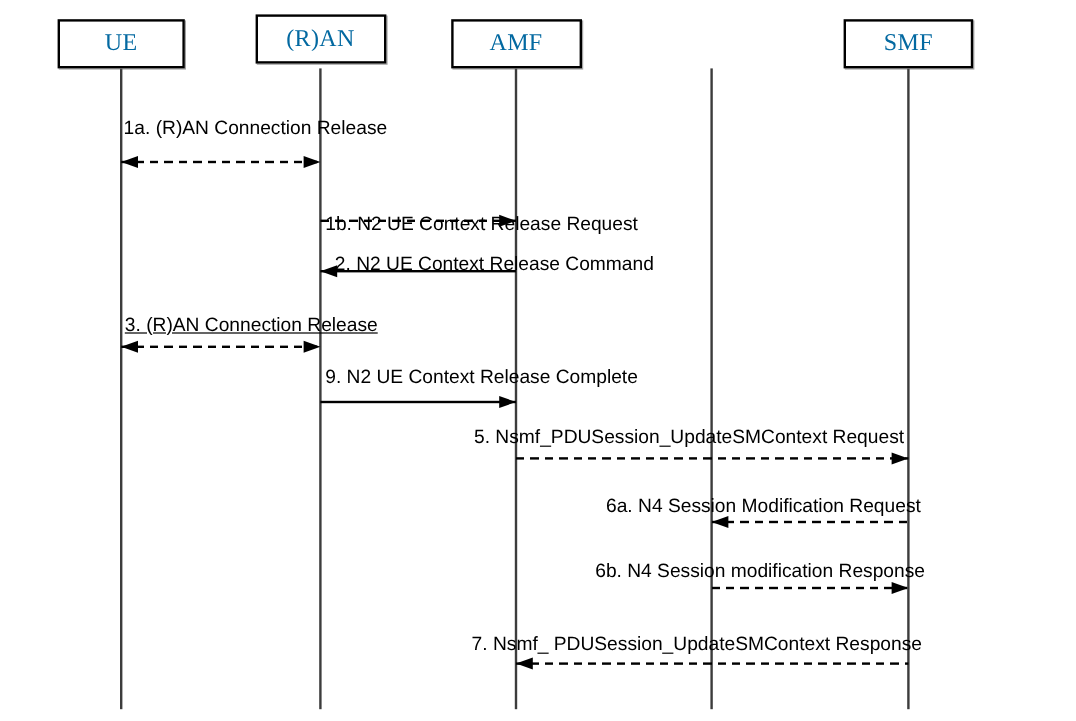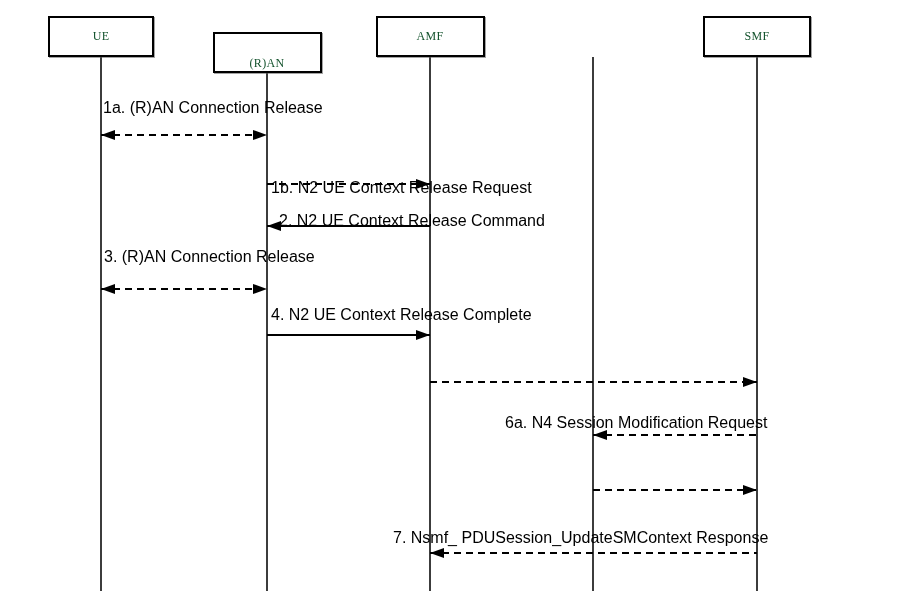--- a/index.html
+++ b/index.html
@@ -21,22 +21,22 @@
     border: 2px solid #000000;
     background: #ffffff;
     display: flex;
     align-items: center;
     justify-content: center;
     box-shadow: 1px 1px 0 rgba(90,90,90,0.55);
     z-index: 3;
   }
   .actor-label {
     font-family: "Liberation Serif", serif;
-    font-size: 12px;
-    color: #14532d;
+    font-size: 20px;
+    color: #0369a1;
     letter-spacing: 0.3px;
     white-space: nowrap;
   }
   .lifeline {
     position: absolute;
     width: 2px;
     background: #3c3c3c;
     z-index: 0;
   }
   .message {
@@ -78,21 +78,21 @@
   .arrowhead.left  { border-right: 14px solid #000000; }
 </style>
 </head>
 <body>
 
 <div class="canvas" id="canvas">
     <div class="actor-box" style="left: 48px; top: 16px; width: 106px; height: 41px;">
       <span class="actor-label">UE</span>
     </div>
     <div class="lifeline" style="left: 100px; top: 57px; height: 534px;"></div>
-    <div class="actor-box" style="left: 212.5px; top: 32px; width: 109px; height: 41px; align-items: flex-end;">
+    <div class="actor-box" style="left: 212.5px; top: 12px; width: 109px; height: 41px;">
       <span class="actor-label">(R)AN</span>
     </div>
     <div class="lifeline" style="left: 266px; top: 57px; height: 534px;"></div>
     <div class="actor-box" style="left: 375.5px; top: 16px; width: 109px; height: 41px; align-items: center;">
       <span class="actor-label">AMF</span>
     </div>
     <div class="lifeline" style="left: 429px; top: 57px; height: 534px;"></div>
     <div class="lifeline" style="left: 592px; top: 57px; height: 534px;"></div>
     <div class="actor-box" style="left: 703px; top: 16px; width: 108px; height: 41px;">
       <span class="actor-label">SMF</span>
@@ -108,40 +108,42 @@
       <div class="msg-label" style="left: 271px; top: 151px; margin-top: 28px;">1b. N2 UE Context Release Request</div>
       <div class="msg-line dashed" style="left: 267px; width: 163px; top: 183px;"></div>
       <div class="arrowhead right" style="left: 416px; top: 179px;"></div>
     </div>
     <div class="message">
       <div class="msg-label" style="left: 279px; top: 200px; margin-top: 12px;">2. N2 UE Context Release Command</div>
       <div class="msg-line solid" style="left: 267px; width: 163px; top: 225px;"></div>
       <div class="arrowhead left" style="left: 267px; top: 221px;"></div>
     </div>
     <div class="message">
-      <div class="msg-label" style="left: 104px; top: 248px;">3. (R)AN Connection Release</div>
+      <div class="msg-label" style="left: 104px; top: 263px; text-decoration: underline;">3. (R)AN Connection Release</div>
       <div class="msg-line dashed" style="left: 101px; width: 166px; top: 288px;"></div>
       <div class="arrowhead right" style="left: 253px; top: 284px;"></div>
       <div class="arrowhead left" style="left: 101px; top: 284px;"></div>
     </div>
     <div class="message">
-      <div class="msg-label" style="left: 271px; top: 306px;">4. N2 UE Context Release Complete</div>
+      <div class="msg-label" style="left: 271px; top: 306px;">9. N2 UE Context Release Complete</div>
       <div class="msg-line solid" style="left: 267px; width: 163px; top: 334px;"></div>
       <div class="arrowhead right" style="left: 416px; top: 330px;"></div>
     </div>
     <div class="message">
+      <div class="msg-label" style="left: 395px; top: 356px;">5. Nsmf_PDUSession_UpdateSMContext Request</div>
       <div class="msg-line dashed" style="left: 430px; width: 327px; top: 381px;"></div>
       <div class="arrowhead right" style="left: 743px; top: 377px;"></div>
     </div>
     <div class="message">
       <div class="msg-label" style="left: 505px; top: 414px;">6a. N4 Session Modification Request</div>
       <div class="msg-line dashed" style="left: 593px; width: 164px; top: 434px;"></div>
       <div class="arrowhead left" style="left: 593px; top: 430px;"></div>
     </div>
     <div class="message">
+      <div class="msg-label" style="left: 496px; top: 468px;">6b. N4 Session modification Response</div>
       <div class="msg-line dashed" style="left: 593px; width: 164px; top: 489px;"></div>
       <div class="arrowhead right" style="left: 743px; top: 485px;"></div>
     </div>
     <div class="message">
       <div class="msg-label" style="left: 393px; top: 529px;">7. Nsmf_ PDUSession_UpdateSMContext Response</div>
       <div class="msg-line dashed" style="left: 430px; width: 327px; top: 552px;"></div>
       <div class="arrowhead left" style="left: 430px; top: 548px;"></div>
     </div>
   </div>
 

